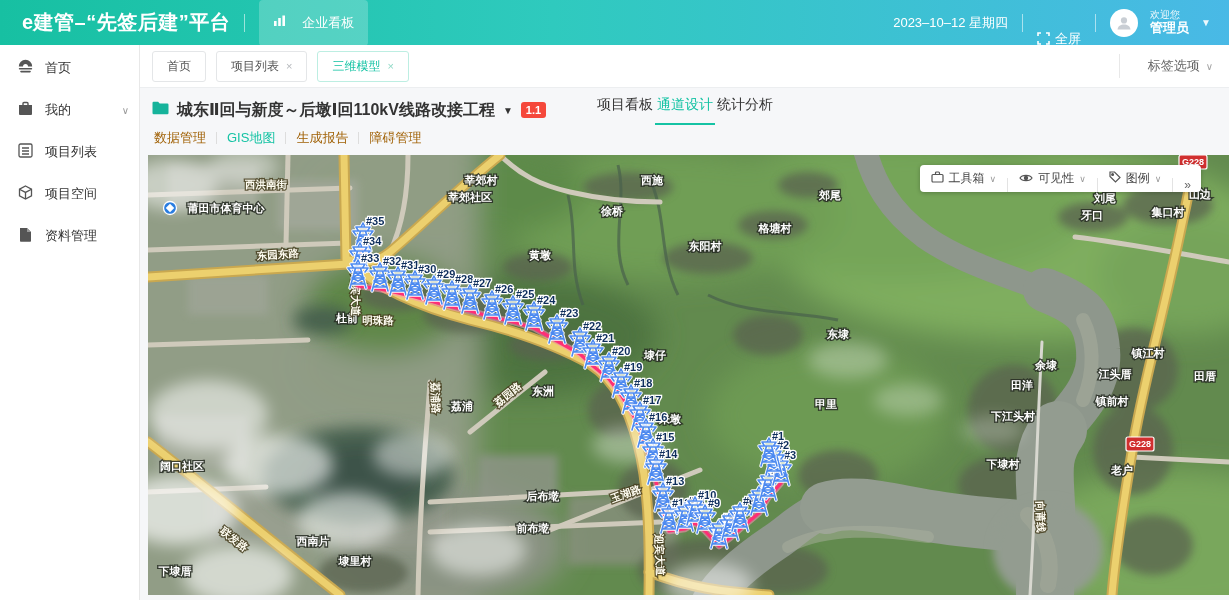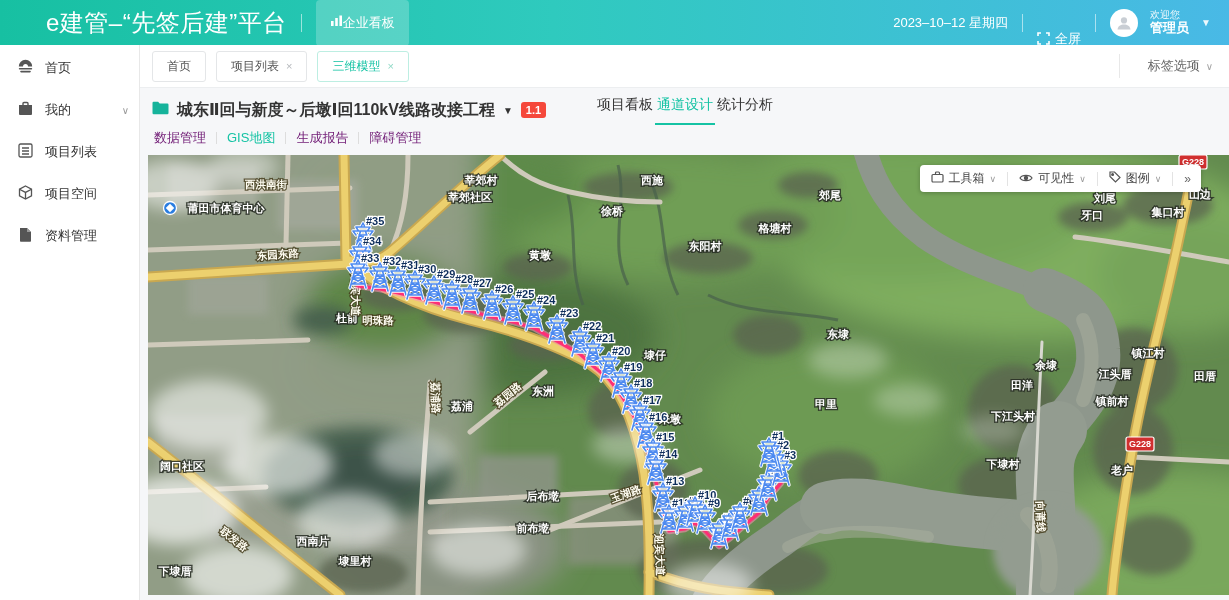--- a/index.html
+++ b/index.html
@@ -3,23 +3,23 @@
 <meta charset="utf-8">
 <style>
   * { margin:0; padding:0; box-sizing:border-box; }
   html,body { width:1229px; height:600px; overflow:hidden; background:#eef0f2;
     font-family:"Liberation Sans","DejaVu Sans",sans-serif; }
 
   
   .hdr { height:45px; display:flex; align-items:center;
     background:linear-gradient(90deg,#17c0a2 0%,#2fcabe 45%,#49b9e6 100%);
     color:#fff; padding:0 18px 0 22px; }
-  .hdr-title { font-size:24px; font-weight:normal; letter-spacing:.5px;margin-left:24px; }
+  .hdr-title { font-size:20px; font-weight:bold; letter-spacing:.5px; }
   .hdr-divider { width:1px; height:18px; background:rgba(255,255,255,.55); margin:0 14px; }
-  .kanban-btn { display:flex; align-items:center; gap:0; background:rgba(255,255,255,.22);
+  .kanban-btn { display:flex; align-items:center; gap:16px; background:rgba(255,255,255,.22);
     border:none; color:#fff; font-size:13px; padding:14px 14px; border-radius:4px; cursor:pointer; }
   .hdr-right { margin-left:auto; display:flex; align-items:center; gap:12px; font-size:13px; }
   .fullscreen { display:flex; align-items:flex-end; gap:5px; cursor:pointer;margin-top:32px; }
   .avatar { width:28px; height:28px; border-radius:50%; background:#fff; display:flex;
     align-items:center; justify-content:center; }
   .welcome-box { line-height:1.15; }
   .welcome-box .w1 { font-size:10px; opacity:.9; }
   .welcome-box .w2 { font-size:13px; font-weight:bold; }
   .caret { font-size:10px; opacity:.9; }
 
@@ -47,30 +47,30 @@
   .titlerow { display:flex; align-items:center; padding:10px 4px 0 12px; height:34px; }
   .proj { display:flex; align-items:center; gap:8px; }
   .proj-title { font-size:16px; font-weight:bold; color:#333; cursor:pointer; }
   .proj-caret { font-size:10px; color:#333; }
   .ver-badge { background:#f5483b; color:#fff; font-size:11px; font-weight:bold;
     padding:2px 5px; border-radius:3px; }
   .viewtabs { position:absolute; left:595px; top:88px; display:flex; }
   .vtab { font-size:14px; color:#333; padding:8px 2px 9px; cursor:pointer; }
   .vtab.active { color:#15c3a4; border-bottom:2px solid #15c3a4; }
   .subtabs { display:flex; align-items:center; gap:0; padding:6px 0 0 12px; height:26px; }
-  .stab { font-size:13px; color:#701a75; padding:0 10px; cursor:pointer; }
+  .stab { font-size:13px; color:#a16207; padding:0 10px; cursor:pointer; }
   .stab:first-child { padding-left:2px; }
   .stab.active { color:#15c3a4; }
   .stab-div { width:1px; height:12px; background:#ddd; }
 
   
   .map-wrap { position:relative; margin:7px 0 0 8px; width:1081px; height:440px;
     overflow:hidden; background:#628a4e; }
   .map-toolbar { position:absolute; top:10px; right:28px; height:27px; background:#fff;
-    border-radius:4px; display:flex; align-items:center; box-shadow:0 1px 4px rgba(0,0,0,.25);
+    border-radius:4px; display:flex; align-items:flex-end; box-shadow:0 1px 4px rgba(0,0,0,.25);
     font-size:12px; color:#444; z-index:5; }
   .tb-item { display:flex; align-items:center; gap:5px; padding:0 11px; cursor:pointer; height:100%; }
   .tb-item .chev { color:#999; font-size:9px; }
   .tb-div { width:1px; height:14px; background:#e3e3e3; }
   .tb-more { padding:0 11px; color:#666; cursor:pointer; font-size:12px; letter-spacing:-1px; }
 
   svg text { user-select:none; }
   .ml   { font-size:11px; fill:#fff; stroke:rgba(40,46,36,.88); stroke-width:2.6px;
           paint-order:stroke; text-anchor:middle; font-weight:bold; }
   .mlrd { font-size:10.5px; fill:#fffdf2; stroke:rgba(70,62,30,.85); stroke-width:2.4px;

